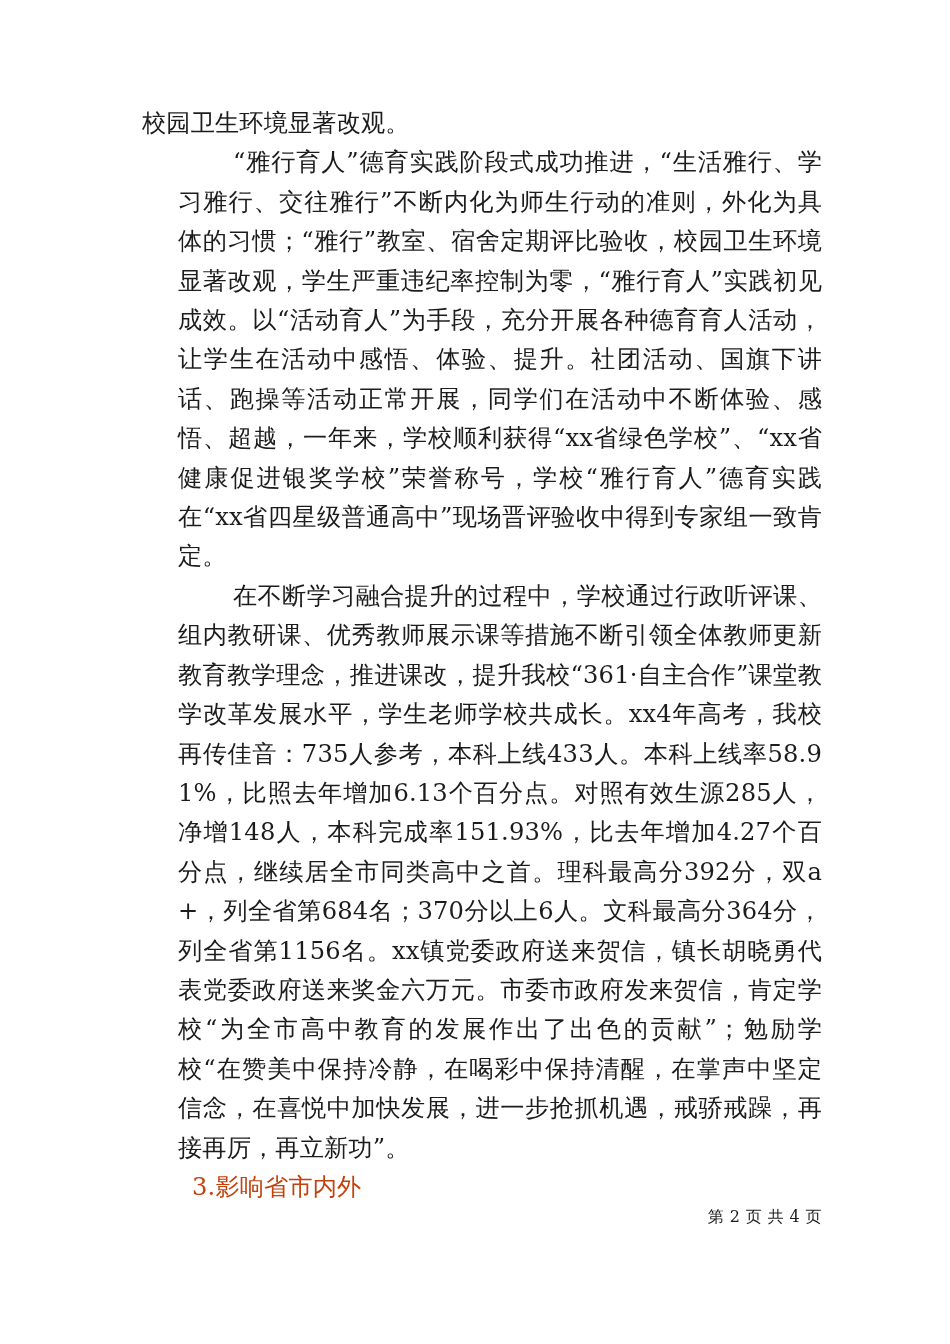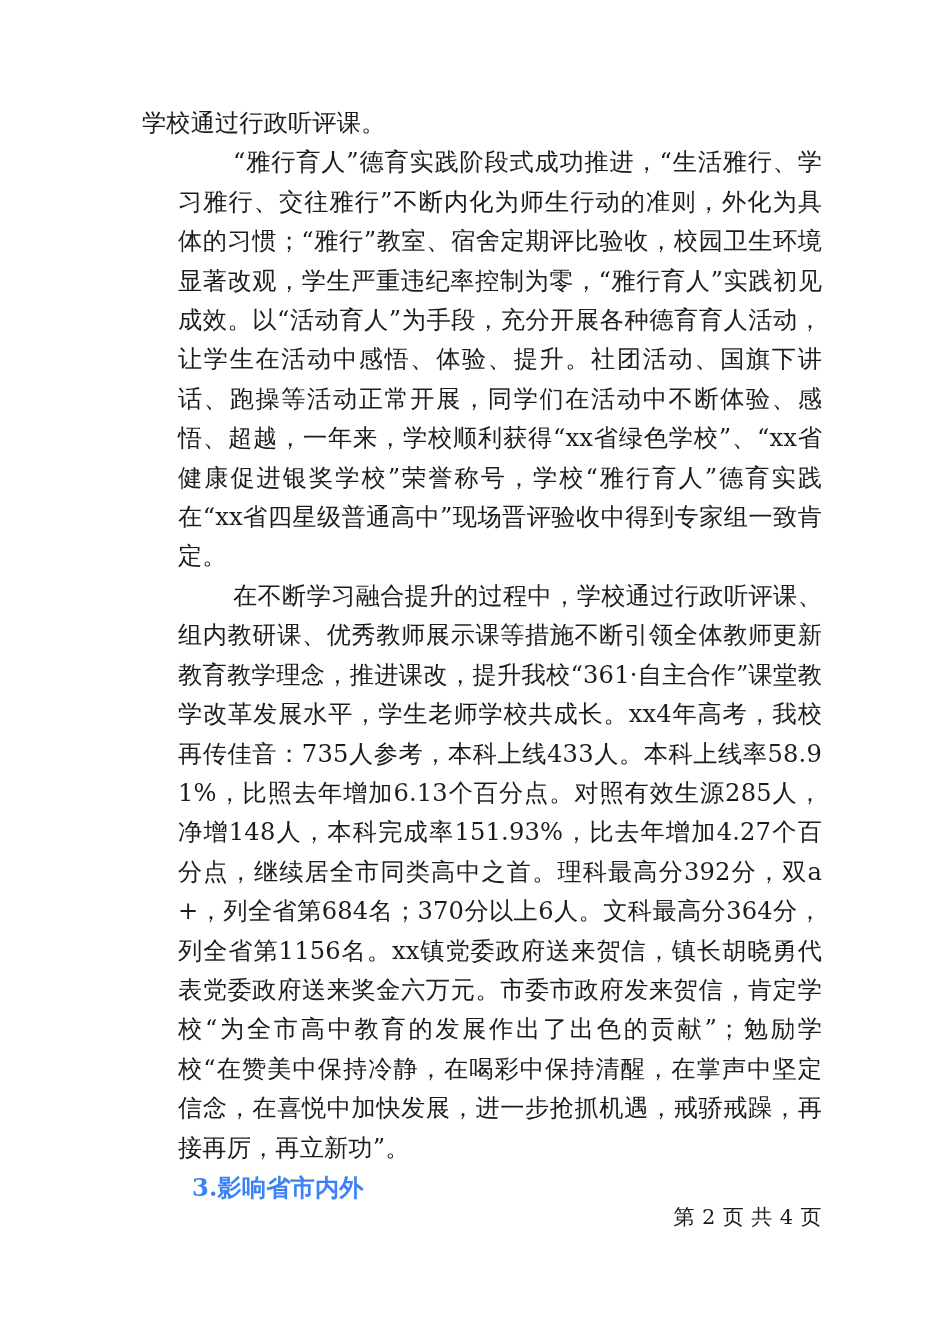--- a/index.html
+++ b/index.html
@@ -45,43 +45,43 @@
     text-indent: 55px;
     margin-left: 36px;
   }
   .heading {
     margin: 0;
     font-size: 24.2px;
     line-height: 39.4px;
     text-indent: 50px;
     text-align: left;
     letter-spacing: 0.15px;
-    font-weight: 700;
-    color: #3b82f6;
+    font-weight: 400;
+    color: #c2410c;
   }
   .footer {
     position: absolute;
     left: 142px;
     top: 1204px;
     width: 680px;
     text-align: right;
-    font-size: 21px;
+    font-size: 16px;
     line-height: 26px;
     letter-spacing: 0.4px;
     color: #1c1c1c;
     font-family: "DejaVu Serif", "Liberation Serif", serif;
   }
 </style>
 </head>
 <body>
 
 <div class="page">
 
   <div class="content">
-    <p class="para">学校通过行政听评课。</p>
+    <p class="para">校园卫生环境显著改观。</p>
     <p class="para indent">“雅行育人”德育实践阶段式成功推进，“生活雅行、学习雅行、交往雅行”不断内化为师生行动的准则，外化为具体的习惯；“雅行”教室、宿舍定期评比验收，校园卫生环境显著改观，学生严重违纪率控制为零，“雅行育人”实践初见成效。以“活动育人”为手段，充分开展各种德育育人活动，让学生在活动中感悟、体验、提升。社团活动、国旗下讲话、跑操等活动正常开展，同学们在活动中不断体验、感悟、超越，一年来，学校顺利获得“xx省绿色学校”、“xx省健康促进银奖学校”荣誉称号，学校“雅行育人”德育实践在“xx省四星级普通高中”现场晋评验收中得到专家组一致肯定。</p>
     <p class="para indent">在不断学习融合提升的过程中，学校通过行政听评课、组内教研课、优秀教师展示课等措施不断引领全体教师更新教育教学理念，推进课改，提升我校“361·自主合作”课堂教学改革发展水平，学生老师学校共成长。xx4年高考，我校再传佳音：735人参考，本科上线433人。本科上线率58.91%，比照去年增加6.13个百分点。对照有效生源285人，净增148人，本科完成率151.93%，比去年增加4.27个百分点，继续居全市同类高中之首。理科最高分392分，双a+，列全省第684名；370分以上6人。文科最高分364分，列全省第1156名。xx镇党委政府送来贺信，镇长胡晓勇代表党委政府送来奖金六万元。市委市政府发来贺信，肯定学校“为全市高中教育的发展作出了出色的贡献”；勉励学校“在赞美中保持冷静，在喝彩中保持清醒，在掌声中坚定信念，在喜悦中加快发展，进一步抢抓机遇，戒骄戒躁，再接再厉，再立新功”。</p>
     <p class="heading">3.影响省市内外</p>
   </div>
 
   <div class="footer">第 2 页 共 4 页</div>
 
 </div>
 
 </body></html>

